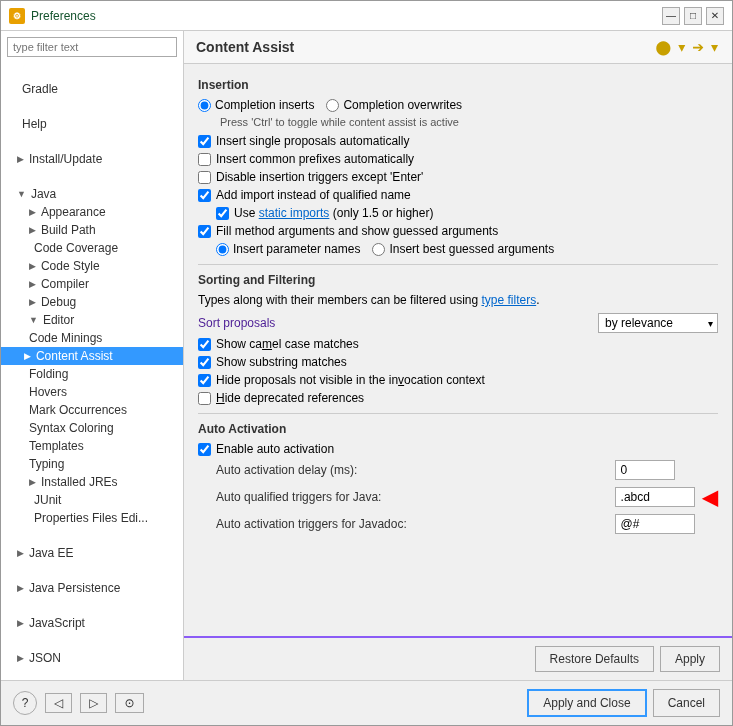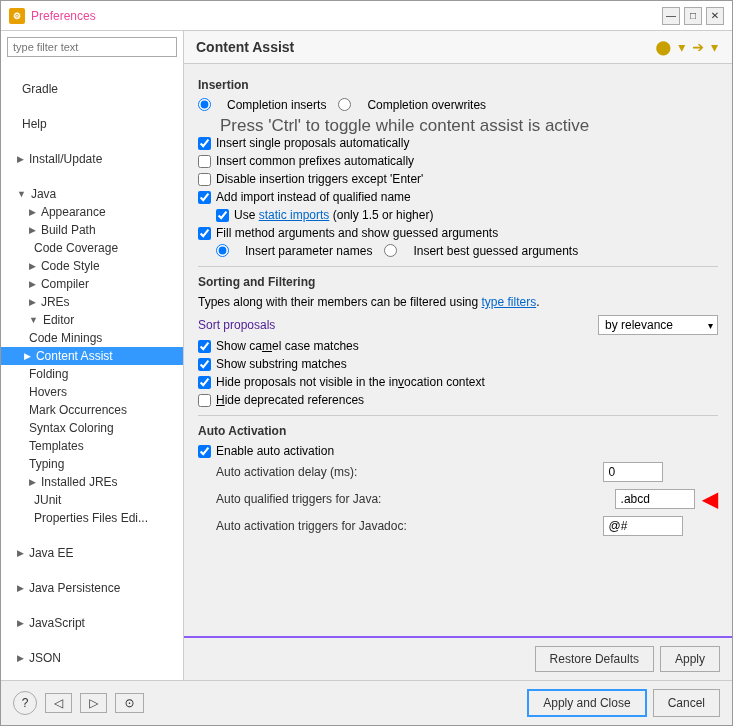--- a/index.html
+++ b/index.html
@@ -44,21 +44,21 @@
       border-radius: 2px;
       display: flex;
       align-items: center;
       justify-content: center;
       font-size: 9px;
       color: white;
       font-weight: bold;
     }
     .title-text {
       font-size: 12px;
-      color: #ec4899;
+      color: #14532d;
     }
     .title-controls {
       display: flex;
       gap: 4px;
     }
     .title-btn {
       width: 18px;
       height: 18px;
       border: 1px solid #aaa;
       background: #f0f0f0;
@@ -172,24 +172,24 @@
       display: flex;
       align-items: center;
       gap: 5px;
       cursor: pointer;
       font-size: 12px;
     }
     .indent-option {
       margin-left: 18px;
     }
     .hint-text {
-      font-size: 17px;
+      font-size: 11px;
       color: #555;
       margin-left: 22px;
-      margin-bottom: 0;
+      margin-bottom: 6px;
     }
     .link-text {
       color: #0066cc;
       text-decoration: underline;
       cursor: pointer;
     }
     .divider {
       border: none;
       border-top: 1px solid #ccc;
       margin: 8px 0;
@@ -296,22 +296,22 @@
       flex-shrink: 0;
     }
     .radio-group {
       display: flex;
       align-items: center;
       gap: 12px;
       margin-bottom: 4px;
     }
     .radio-group label {
       display: flex;
-      align-items: flex-start;
-      gap: 16px;
+      align-items: flex-end;
+      gap: 4px;
       font-size: 12px;
       cursor: pointer;
     }
   </style>
 </head>
 <body>
 
 <div class="window">
 
   <div class="title-bar">
@@ -373,21 +373,21 @@
           <span>Code Style</span>
         </div>
 
         <div class="tree-item indent2">
           <span class="tree-arrow">▶</span>
           <span>Compiler</span>
         </div>
 
         <div class="tree-item indent2">
           <span class="tree-arrow">▶</span>
-          <span>JREs</span>
+          <span>Debug</span>
         </div>
 
         <div class="tree-item indent2">
           <span class="tree-arrow">▼</span>
           <span>Editor</span>
         </div>
 
         <div class="tree-item indent3">
           <span class="tree-arrow"></span>
           <span>Code Minings</span>
@@ -604,21 +604,21 @@
             <span>Enable auto activation</span>
           </label>
         </div>
 
         <div style="display:grid; grid-template-columns: 1fr auto; gap: 5px 10px; align-items: center; margin-top:4px;">
           <span class="auto-label" style="text-align:left; padding-left:18px;">Auto activation delay (ms):</span>
           <input class="auto-input" type="text" value="0" style="width: 60px;">
 
           <span class="auto-label" style="text-align:left; padding-left:18px;">Auto qualified triggers for Java:</span>
           <div class="arrow-annotation">
-            <input class="auto-input auto-input-wide" type="text" value=".abcd" style="width: 80px; margin-left: 12px;">
+            <input class="auto-input auto-input-wide" type="text" value=".abcd" style="width: 80px;">
             <span class="red-arrow" style="color:red; font-size:20px; font-weight:bold;">◀</span>
           </div>
 
           <span class="auto-label" style="text-align:left; padding-left:18px;">Auto activation triggers for Javadoc:</span>
           <input class="auto-input auto-input-wide" type="text" value="@#" style="width: 80px;">
         </div>
 
       </div>
 
       <div class="bottom-buttons">

